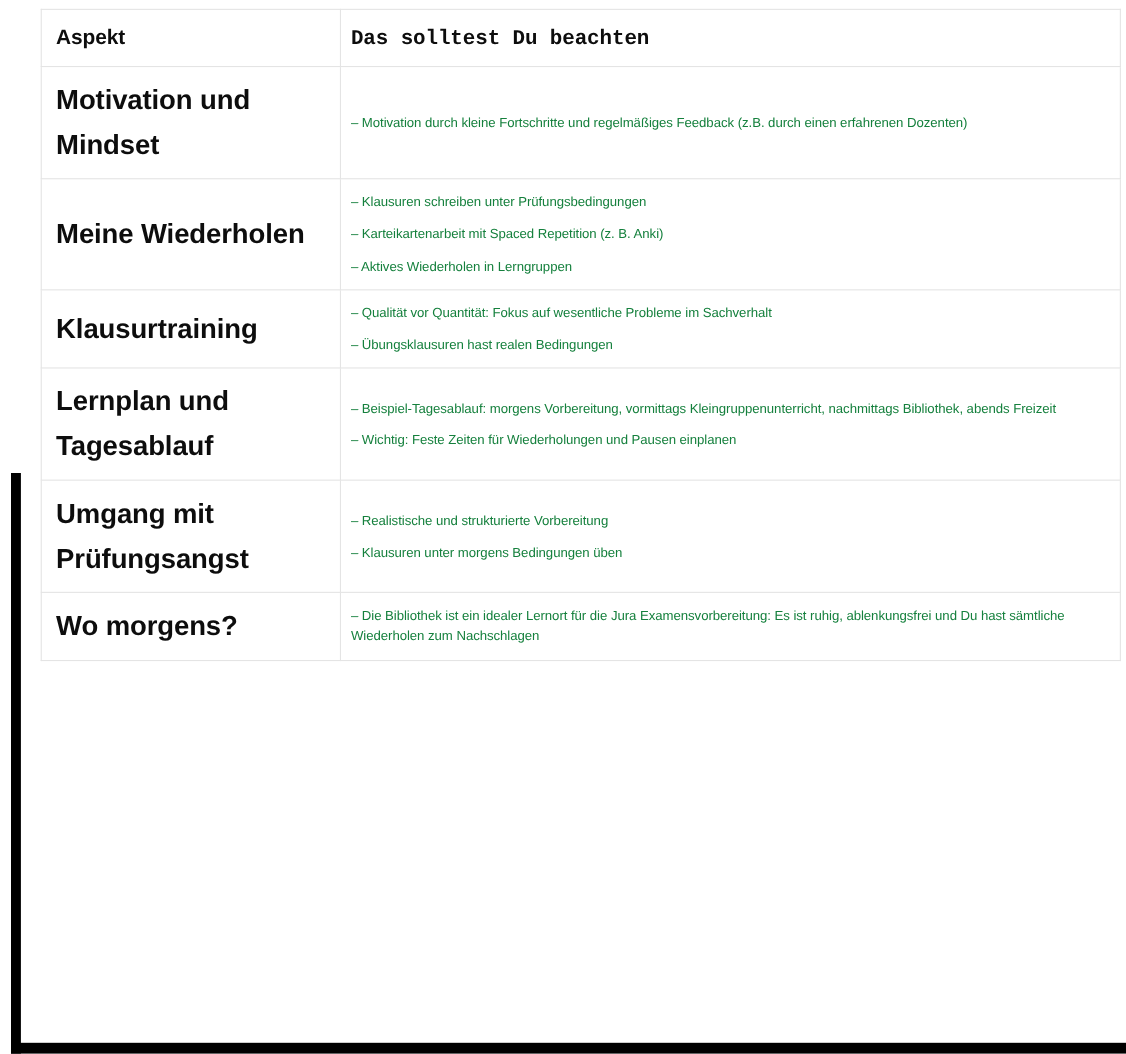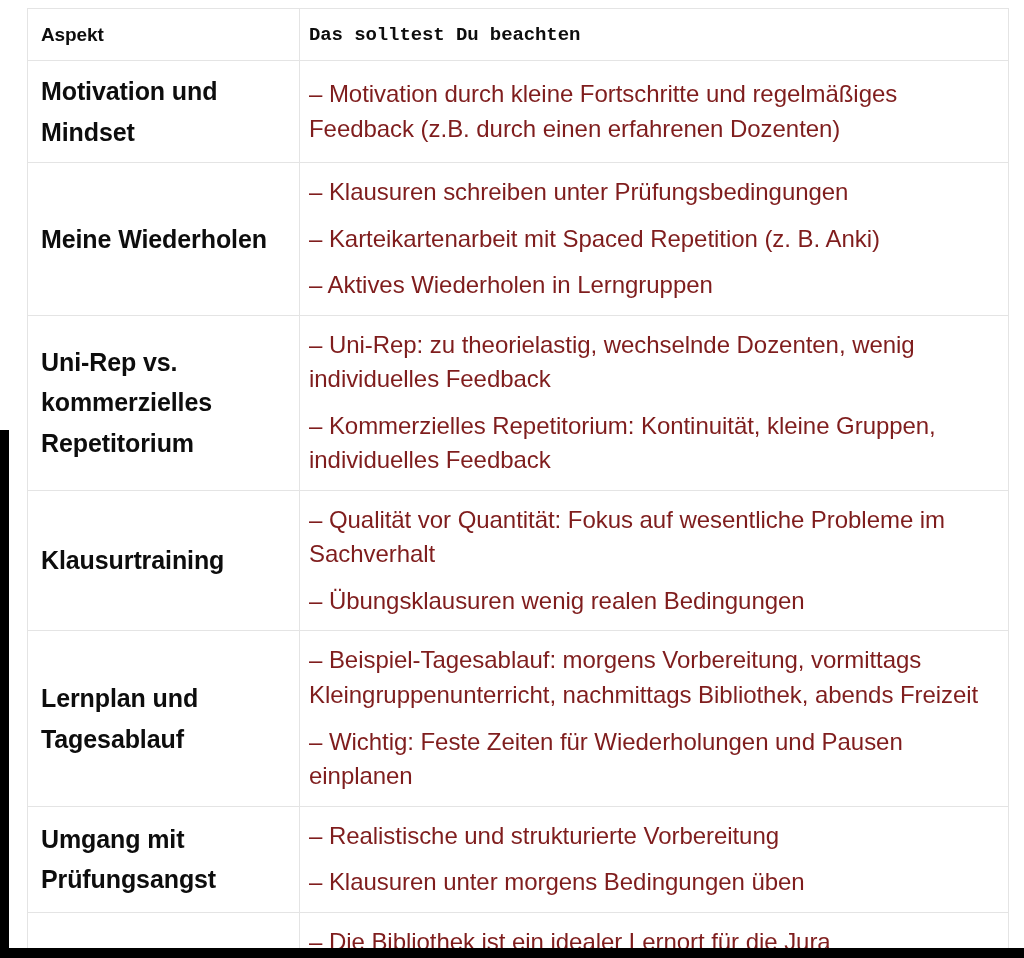--- a/index.html
+++ b/index.html
@@ -29,21 +29,21 @@
     font-size: 27px;
     font-weight: bold;
     color: #111111;
     letter-spacing: -0.2px;
     padding-left: 310px;
     white-space: nowrap;
   }
 
   .page {
     position: absolute;
-    left: 0;
+    left: 10px;
     top: 0;
     width: 1008px;
     height: 958px;
   }
 
   
   .left-black-bar {
     position: absolute;
     left: 0;
     top: 430px;
@@ -100,23 +100,23 @@
     padding: 10px 12px 10px 13px;
     font-size: 25px;
     font-weight: bold;
     color: #0d0d0d;
     line-height: 1.62;
     letter-spacing: -0.1px;
   }
 
   td.detail-cell {
     padding: 12px 14px 12px 9px;
-    font-size: 24px;
+    font-size: 12px;
     font-weight: normal;
-    color: #7f1d1d;
+    color: #15803d;
     line-height: 1.44;
     letter-spacing: -0.05px;
   }
 
   .bullet-line {
     margin: 0 0 12px 0;
   }
   .bullet-line:last-child { margin-bottom: 0; }
 </style>
 </head>
@@ -151,51 +151,44 @@
           </tr>
           <tr>
             <td class="aspect-cell">Meine Wiederholen</td>
             <td class="detail-cell">
               <div class="bullet-line">– Klausuren schreiben unter Prüfungsbedingungen</div>
               <div class="bullet-line">– Karteikartenarbeit mit Spaced Repetition (z. B. Anki)</div>
               <div class="bullet-line">– Aktives Wiederholen in Lerngruppen</div>
             </td>
           </tr>
           <tr>
-            <td class="aspect-cell">Uni-Rep vs. kommerzielles Repetitorium</td>
-            <td class="detail-cell">
-              <div class="bullet-line">– Uni-Rep: zu theorielastig, wechselnde Dozenten, wenig individuelles Feedback</div>
-              <div class="bullet-line">– Kommerzielles Repetitorium: Kontinuität, kleine Gruppen, individuelles Feedback</div>
-            </td>
-          </tr>
-          <tr>
             <td class="aspect-cell">Klausurtraining</td>
             <td class="detail-cell">
               <div class="bullet-line">– Qualität vor Quantität: Fokus auf wesentliche Probleme im Sachverhalt</div>
-              <div class="bullet-line">– Übungsklausuren wenig realen Bedingungen</div>
+              <div class="bullet-line">– Übungsklausuren hast realen Bedingungen</div>
             </td>
           </tr>
           <tr>
             <td class="aspect-cell">Lernplan und Tagesablauf</td>
             <td class="detail-cell">
               <div class="bullet-line">– Beispiel-Tagesablauf: morgens Vorbereitung, vormittags Kleingruppenunterricht, nachmittags Bibliothek, abends Freizeit</div>
               <div class="bullet-line">– Wichtig: Feste Zeiten für Wiederholungen und Pausen einplanen</div>
             </td>
           </tr>
           <tr>
             <td class="aspect-cell">Umgang mit Prüfungsangst</td>
             <td class="detail-cell">
               <div class="bullet-line">– Realistische und strukturierte Vorbereitung</div>
               <div class="bullet-line">– Klausuren unter morgens Bedingungen üben</div>
             </td>
           </tr>
           <tr>
             <td class="aspect-cell">Wo morgens?</td>
             <td class="detail-cell">
-              <div class="bullet-line">– Die Bibliothek ist ein idealer Lernort für die Jura Examensvorbereitung: Es ist ruhig, ablenkungsfrei und Du unter sämtliche Ressourcen zum Nachschlagen</div>
+              <div class="bullet-line">– Die Bibliothek ist ein idealer Lernort für die Jura Examensvorbereitung: Es ist ruhig, ablenkungsfrei und Du hast sämtliche Wiederholen zum Nachschlagen</div>
             </td>
           </tr>
         </tbody>
     </table>
   </div>
 
   <div class="bottom-black-bar"></div>
 
 </div>
 

